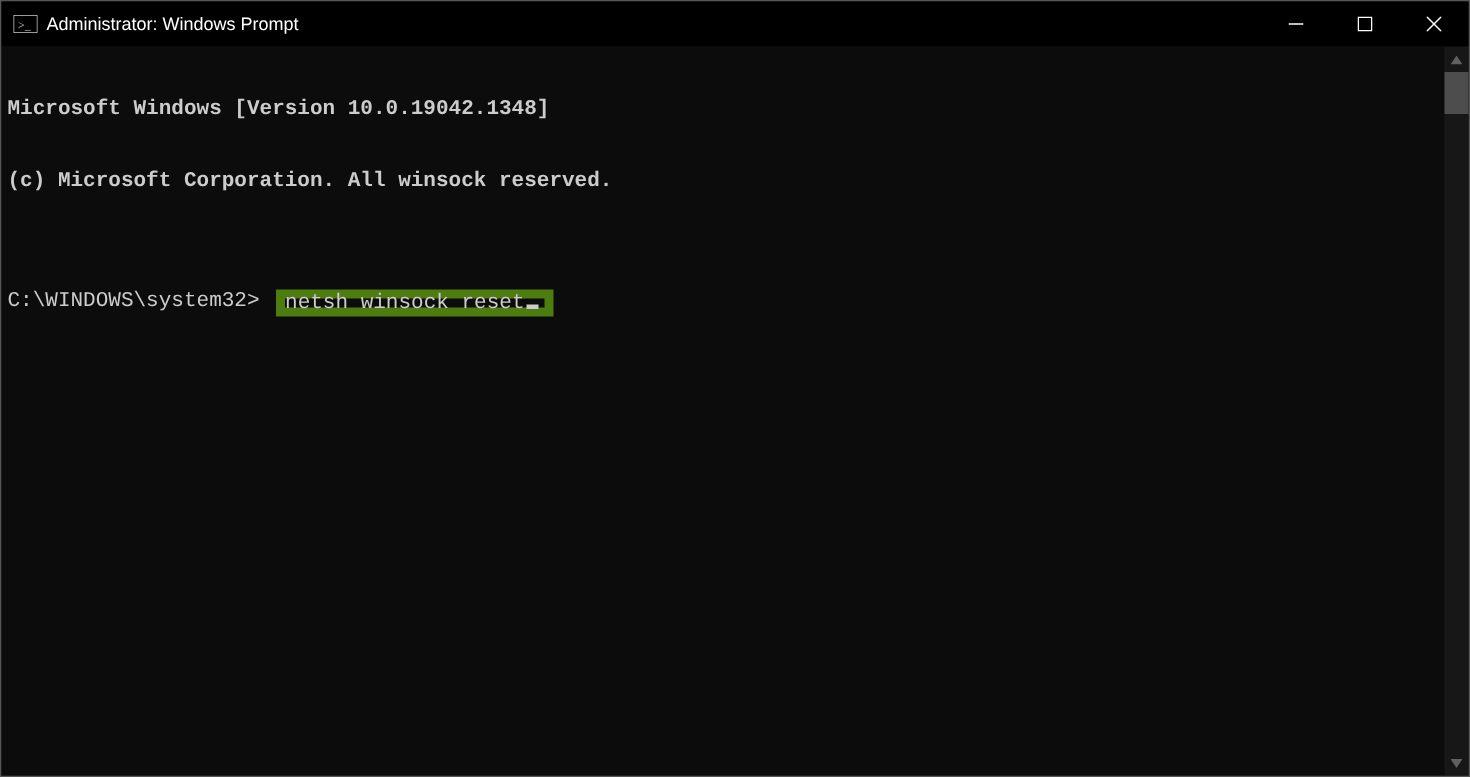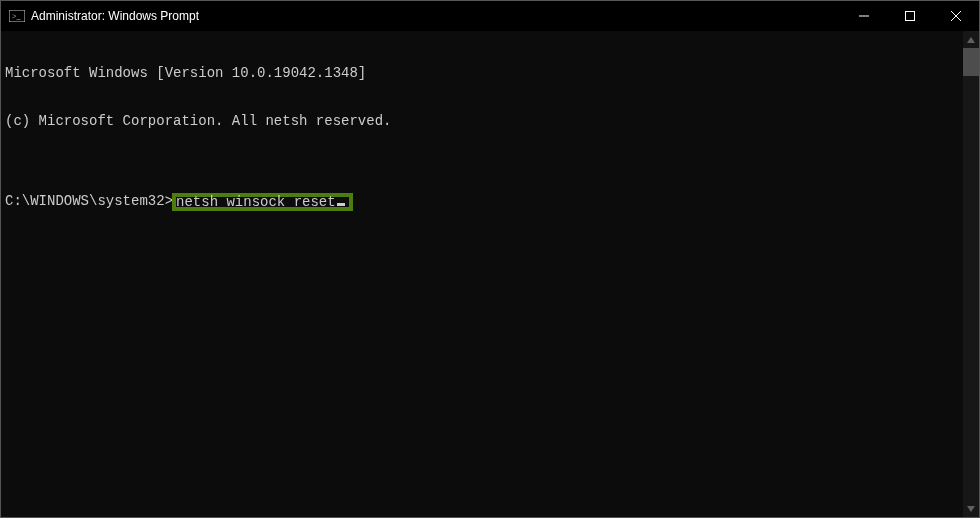--- a/index.html
+++ b/index.html
@@ -65,24 +65,24 @@
     .console {
       flex: 1;
       background: #0c0c0c;
       color: #cccccc;
       font-size: 14px;
       line-height: 16px;
       padding: 2px 4px;
       white-space: pre;
       font-family: Consolas, 'Courier New', monospace;
     }
-    .line { display: block; }
-    .prompt-line { display: flex; align-items: flex-start; }
+    .line { display: block; font-weight: bold; }
+    .prompt-line { display: flex; align-items: flex-start; gap: 12px; }
     .highlight-box {
-      border: 4px solid #4d7c0f;
+      border: 6px solid #4d7c0f;
       padding: 0 4px 0 0;
       margin-left: -1px;
       display: inline-flex;
       align-items: center;
       height: 18px;
     }
     .cursor {
       display: inline-block;
       width: 8px;
       height: 3px;
@@ -149,21 +149,21 @@
             <line x1="0" y1="0" x2="10" y2="10" stroke="#fff" stroke-width="1"></line>
             <line x1="10" y1="0" x2="0" y2="10" stroke="#fff" stroke-width="1"></line>
           </svg>
       </div>
     </div>
   </div>
 
   <div class="content-area">
     <div class="console">
       <span class="line">Microsoft Windows [Version 10.0.19042.1348]</span>
-      <span class="line">(c) Microsoft Corporation. All netsh reserved.</span>
+      <span class="line">(c) Microsoft Corporation. All winsock reserved.</span>
       <span class="line"></span>
       <span class="prompt-line"><span>C:\WINDOWS\system32&gt;</span><span class="highlight-box"><span>netsh winsock reset</span><span class="cursor"></span></span></span>
     </div>
 
     <div class="scrollbar">
       <div class="scroll-arrow">
         <svg width="8" height="6" viewBox="0 0 8 6">
             <path d="M4 0 L8 6 L0 6 Z" fill="#606060"></path>
           </svg>
       </div>

